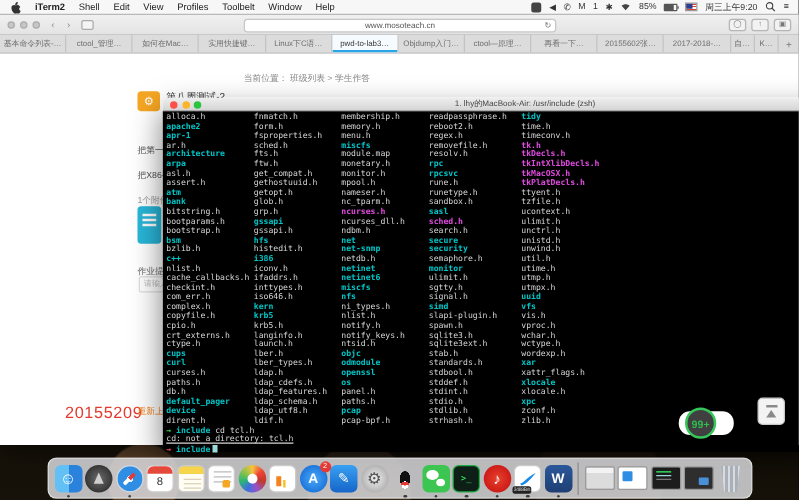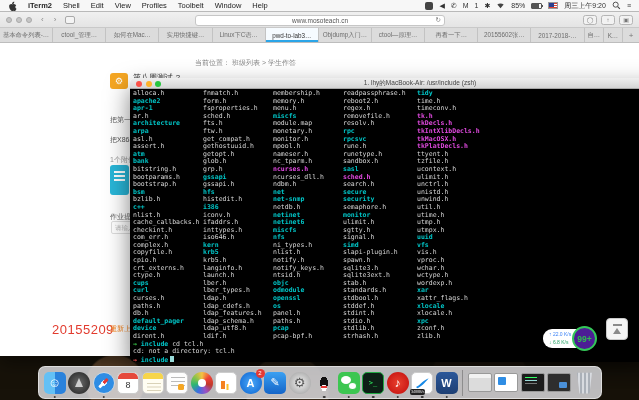--- a/index.html
+++ b/index.html
@@ -92,21 +92,21 @@
   
   .scrolltop { position:absolute; left:606px; top:318px; width:22px; height:22px; background:#f4f4f4;
     border:1px solid #c9c9c9; border-radius:4px; z-index:80; }
   .scrolltop .arr { position:absolute; left:6px; top:9px; width:0; height:0;
     border-left:4.5px solid transparent; border-right:4.5px solid transparent; border-bottom:6px solid #8a8a8a; }
   .scrolltop .bar { position:absolute; left:6px; top:5px; width:9px; height:1.5px; background:#8a8a8a; }
   .netpill { position:absolute; left:543px; top:329px; width:44px; height:19px; background:#fff; border-radius:9px;
     box-shadow:0 1px 3px rgba(0,0,0,.35); z-index:80; padding:2px 0 0 6px; }
   .netpill .row { font-size:5px; line-height:7.5px; color:#555; white-space:nowrap; }
   .netpill .up { color:#3b82f6; } .netpill .down { color:#27a567; }
-  .netbadge { position:absolute; left:572px; top:326px; width:25px; height:25px; background:#4c1d95; border:2.5px solid #35c759;
+  .netbadge { position:absolute; left:548px; top:326px; width:25px; height:25px; background:#404040; border:2.5px solid #35c759;
     border-radius:50%; z-index:81; display:flex; align-items:center; justify-content:center;
     font-size:8.5px; font-weight:bold; color:#2ebd4e; }
   
   .dock { position:absolute; left:50%; bottom:1px; transform:translateX(-50%); height:33px;
     background:rgba(225,225,228,.82); border:0.5px solid rgba(255,255,255,.5); border-radius:7px;
     display:flex; align-items:center; gap:2.5px; padding:0 5px; z-index:100; }
   .dock-item { position:relative; width:22px; height:22px; flex:0 0 auto; }
   .di { width:22px; height:22px; border-radius:5px; position:relative; overflow:visible;
     display:flex; align-items:center; justify-content:center; }
   .dot { position:absolute; left:50%; bottom:-4.5px; width:2.5px; height:2.5px; border-radius:50%;
@@ -437,21 +437,21 @@
         <div class="tline tf">wordexp.h</div>
         <div class="tline td">xar</div>
         <div class="tline tf">xattr_flags.h</div>
         <div class="tline td">xlocale</div>
         <div class="tline tf">xlocale.h</div>
         <div class="tline td">xpc</div>
         <div class="tline tf">zconf.h</div>
         <div class="tline tf">zlib.h</div>
       </div>
       <div class="pline" style="top: 251.8px;"><span class="p-arrow-ok">→</span>  <span class="p-dir">include</span> cd tcl.h</div>
-      <div class="pline" style="top: 259.4px;">cd: not a directory: tcl.h</div>
+      <div class="pline" style="top: 259.4px; text-decoration: underline;">cd: not a directory: tcl.h</div>
       <div class="pline" style="top: 267px;"><span class="p-arrow-err">→</span>  <span class="p-dir">include</span><span class="cursor"></span></div>
     </div>
 </div>
 
 <div class="netpill">
   <div class="row up">↑ 22.0 K/s</div>
   <div class="row down">↓ 6.8 K/s</div>
 </div>
 <div class="netbadge">99+</div>
 <div class="scrolltop">

